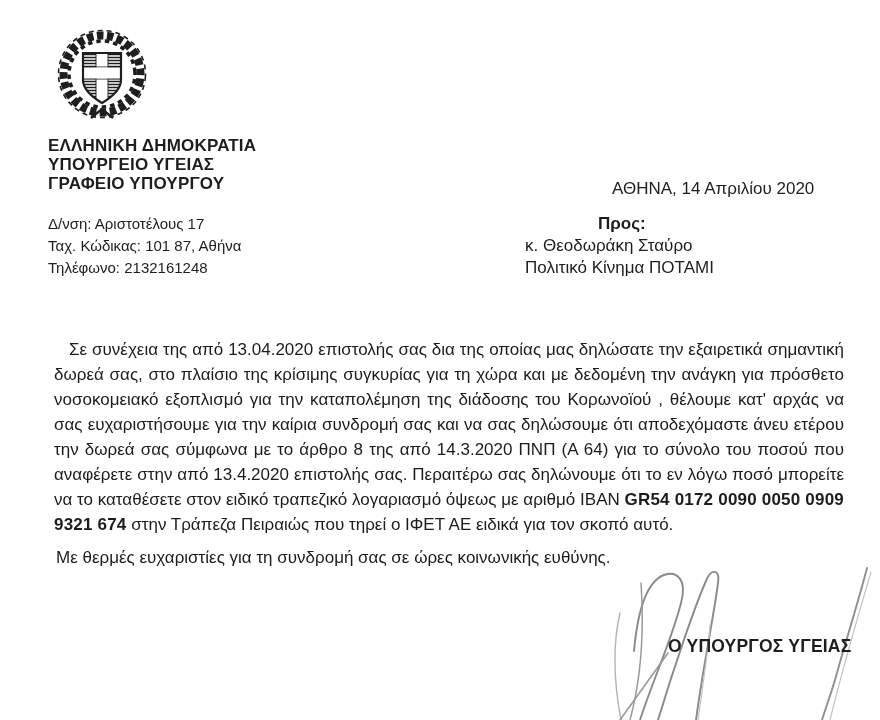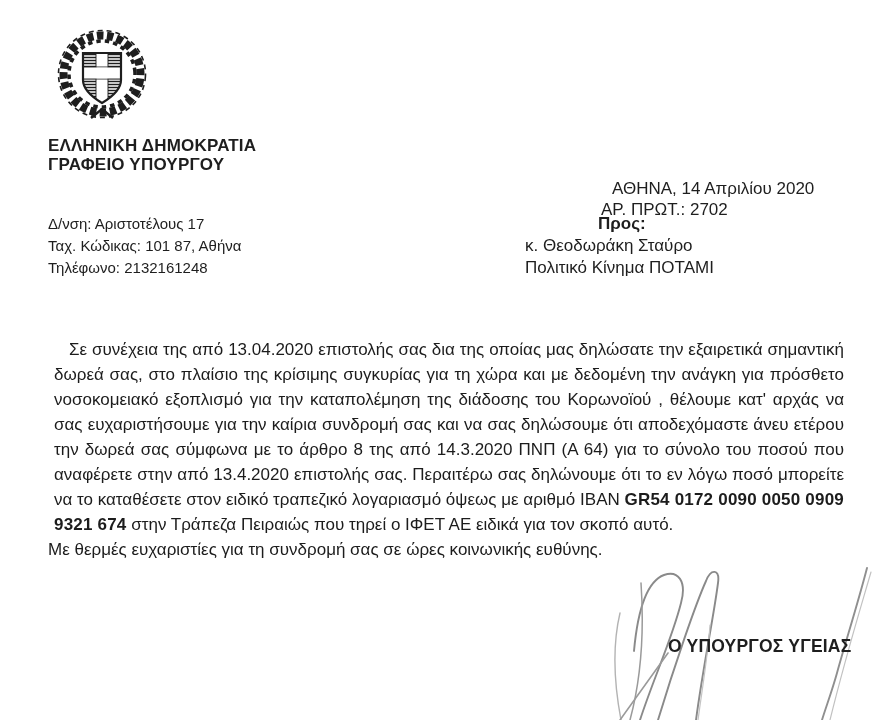--- a/index.html
+++ b/index.html
@@ -57,21 +57,21 @@
     text-align: justify;
     text-indent: 15px;
     margin: 6px;
     color: #1c1c1c;
   }
   .body-par b { letter-spacing: 0.2px; }
 
   .closing-par {
     left: 48px; top: 537px; width: 790px;
     font-size: 17px; line-height: 25px;
-    margin: 0;
+    margin: 8px;
     color: #1c1c1c;
   }
 
   
   .sig-title {
     left: 634px; top: 636px;
     font-size: 17.5px; font-weight: bold; white-space: nowrap;
     letter-spacing: 0.2px;
     z-index: 2;
     margin-left: 34px;
@@ -103,26 +103,26 @@
 
       <rect x="41" y="25" width="12" height="55" fill="#ffffff" stroke="#1e1e1e" stroke-width="0.9"></rect>
       <rect x="26" y="41" width="42" height="12" fill="#ffffff" stroke="#1e1e1e" stroke-width="0.9"></rect>
       <rect x="41.6" y="41.6" width="10.8" height="10.8" fill="#ffffff"></rect>
     </g>
     <path d="M28 27 H66 V54 C66 64 57 71 47 77 C37 71 28 64 28 54 Z" fill="none" stroke="#1e1e1e" stroke-width="2.2"></path>
   </svg>
 
   <div class="abs org-block">
     <div>ΕΛΛΗΝΙΚΗ ΔΗΜΟΚΡΑΤΙΑ</div>
+    <div>ΥΠΟΥΡΓΕΙΟ ΥΓΕΙΑΣ</div>
     <div>ΓΡΑΦΕΙΟ ΥΠΟΥΡΓΟΥ</div>
   </div>
 
   <div class="abs date-block">
     <div class="indent">ΑΘΗΝΑ, 14 Απριλίου 2020</div>
-    <div>ΑΡ. ΠΡΩΤ.: 2702</div>
   </div>
 
   <div class="abs sender-block">
     <div>Δ/νση: Αριστοτέλους 17</div>
     <div>Ταχ. Κώδικας: 101 87, Αθήνα</div>
     <div>Τηλέφωνο: 2132161248</div>
   </div>
 
   <div class="abs recipient-block">
     <div class="pros-label">Προς:</div>

